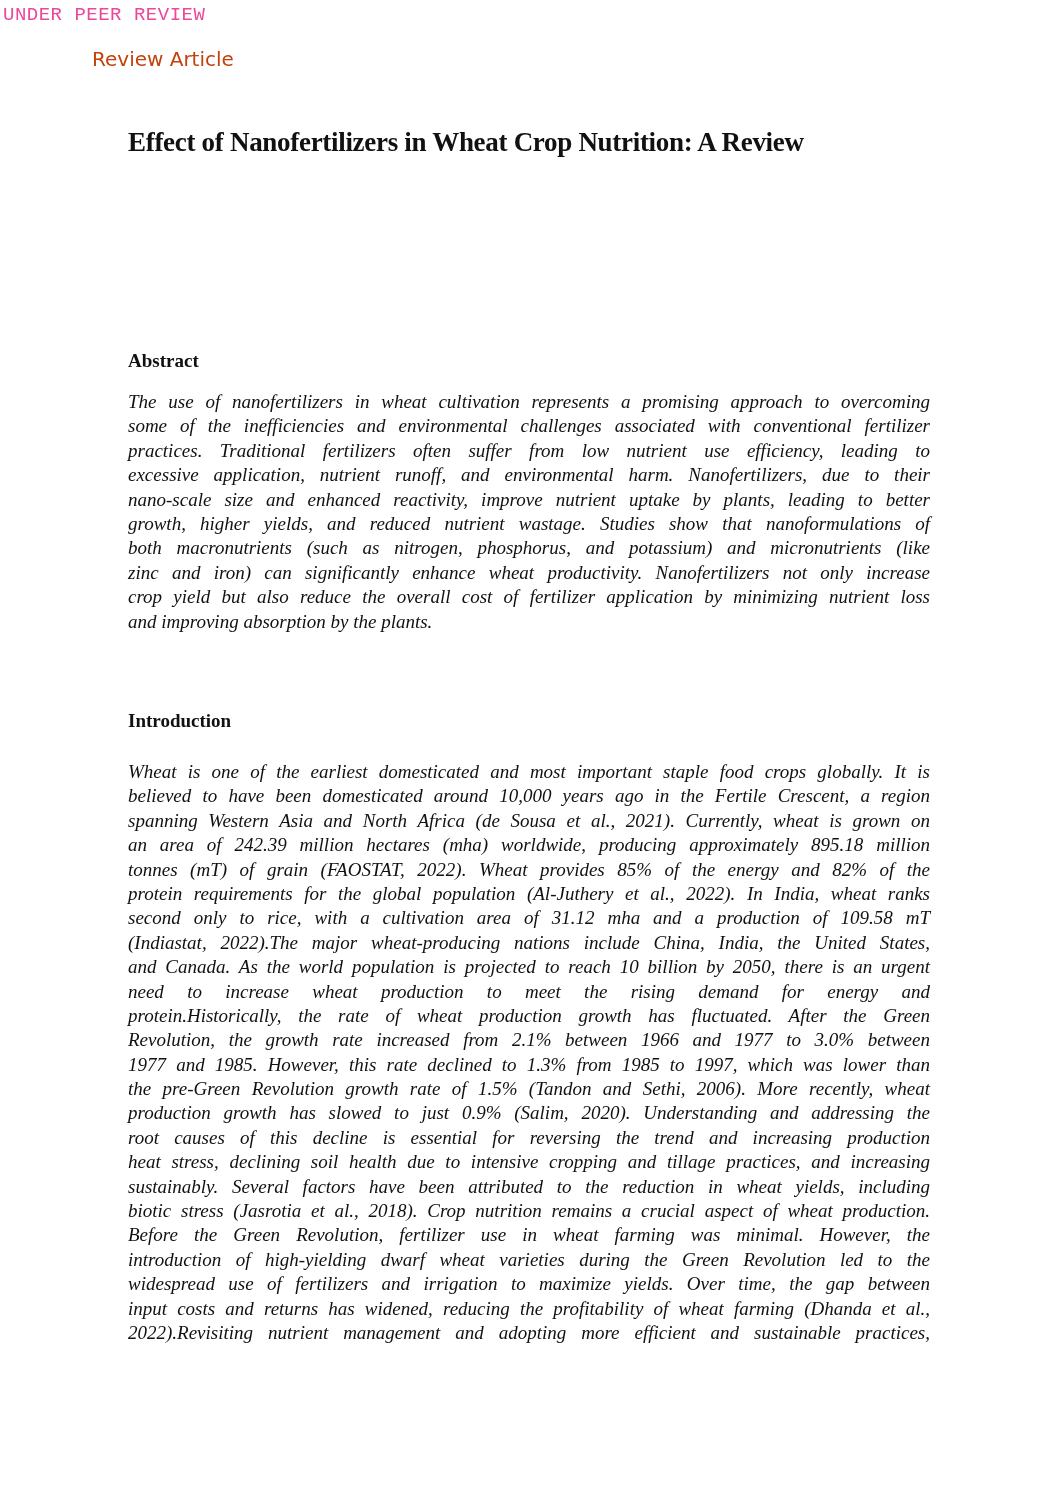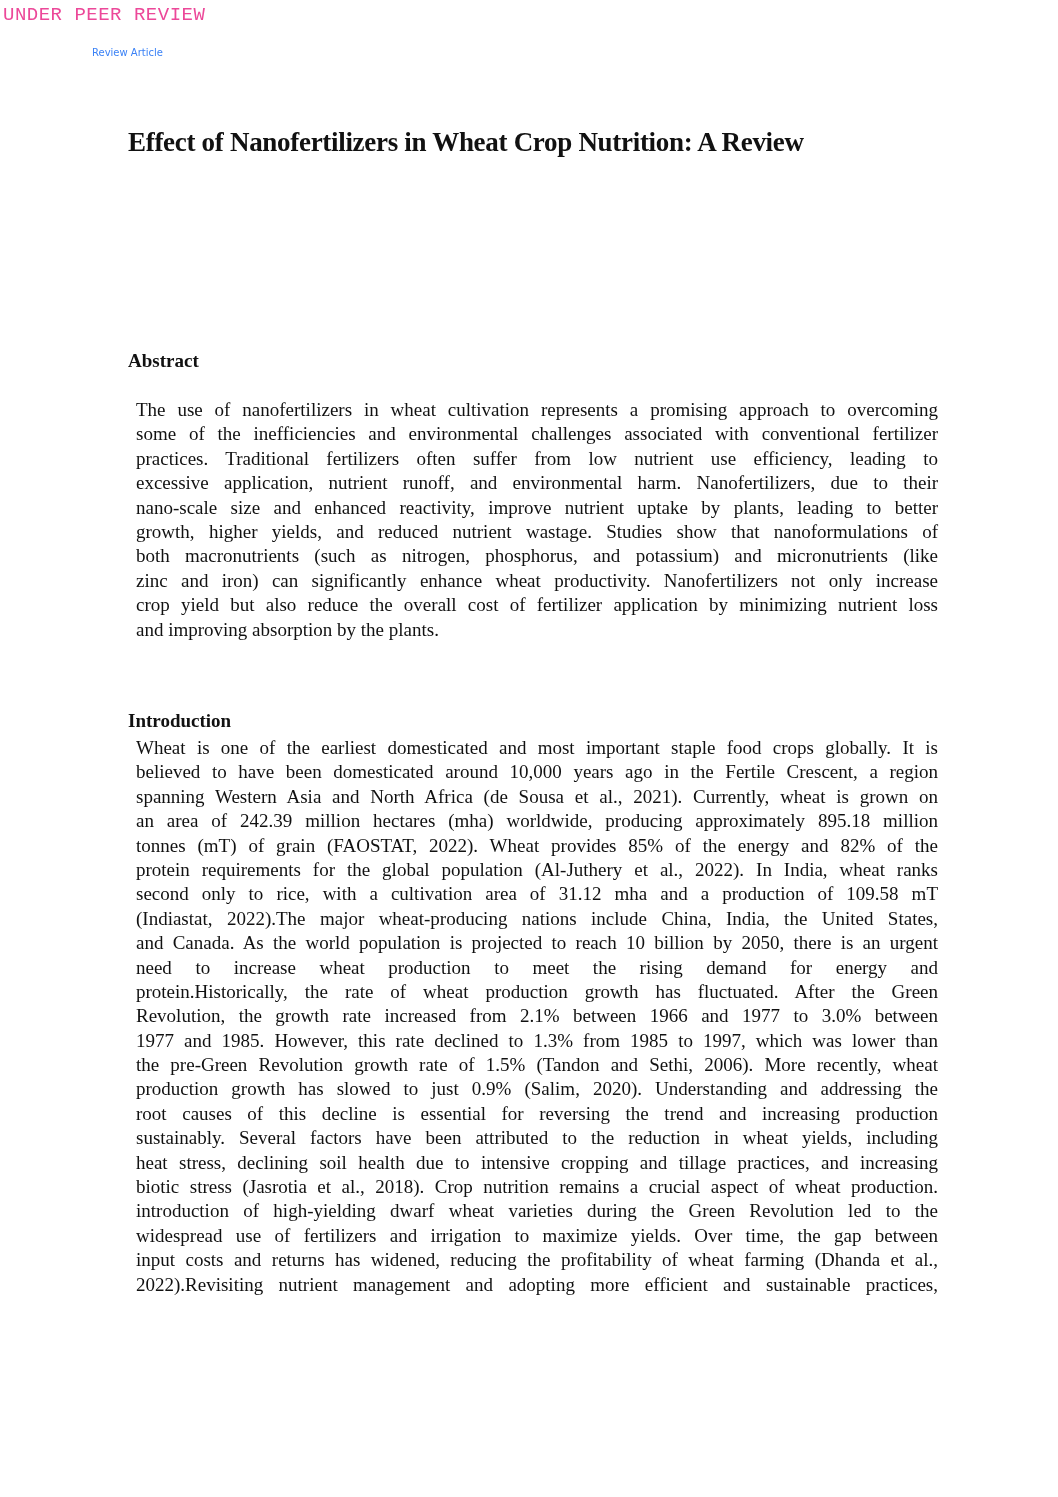--- a/index.html
+++ b/index.html
@@ -5,36 +5,37 @@
   html, body { margin: 0; padding: 0; background: #ffffff; }
   body { width: 1058px; height: 1497px; position: relative; overflow: hidden; color: #111111; }
   .watermark {
     position: absolute; left: 3px; top: 4px;
     font-family: "Liberation Mono", "DejaVu Sans Mono", monospace;
     font-size: 19px; letter-spacing: 0.5px; color: #ec4899; white-space: nowrap;
   }
   .article-type {
     position: absolute; left: 92px; top: 47px;
     font-family: "DejaVu Sans", "Liberation Sans", sans-serif;
-    font-size: 10px; color: #3b82f6; white-space: nowrap;
+    font-size: 20px; color: #c2410c; white-space: nowrap;
   }
   .title {
     position: absolute; left: 128px; top: 127px; margin: 0;
     font-family: "Liberation Serif", "DejaVu Serif", serif;
     font-weight: bold; font-size: 27px; letter-spacing: -0.3px; white-space: nowrap; text-align: center;
   }
   .heading {
     position: absolute; left: 128px; margin: 0;
     font-family: "Liberation Serif", "DejaVu Serif", serif;
     font-weight: bold; font-size: 19px; white-space: nowrap;
   }
   .para {
-    position: absolute; left: 128px; width: 802px; margin: 8px;
+    position: absolute; left: 128px; width: 802px; margin: 0;
     font-family: "Liberation Serif", "DejaVu Serif", serif;
     font-size: 19px;
+    font-style: italic;
   }
   .line {
     display: block; height: 24.4px; line-height: 24.4px;
     text-align: justify; text-align-last: justify; white-space: nowrap; overflow: visible;
   }
   .line.last { text-align-last: left; }
 </style>
 </head>
 <body>
 
@@ -51,37 +52,38 @@
   <span class="line">excessive application, nutrient runoff, and environmental harm. Nanofertilizers, due to their</span>
   <span class="line">nano-scale size and enhanced reactivity, improve nutrient uptake by plants, leading to better</span>
   <span class="line">growth, higher yields, and reduced nutrient wastage. Studies show that nanoformulations of</span>
   <span class="line">both macronutrients (such as nitrogen, phosphorus, and potassium) and micronutrients (like</span>
   <span class="line">zinc and iron) can significantly enhance wheat productivity. Nanofertilizers not only increase</span>
   <span class="line">crop yield but also reduce the overall cost of fertilizer application by minimizing nutrient loss</span>
   <span class="line last">and improving absorption by the plants.</span>
 </div>
 
 <h2 class="heading" style="top:710px;text-align:right;">Introduction</h2>
-<div class="para" style="top:728px;">
+<div class="para" style="top:760px;">
   <span class="line">Wheat is one of the earliest domesticated and most important staple food crops globally. It is</span>
   <span class="line">believed to have been domesticated around 10,000 years ago in the Fertile Crescent, a region</span>
   <span class="line">spanning Western Asia and North Africa (de Sousa et al., 2021). Currently, wheat is grown on</span>
   <span class="line">an area of 242.39 million hectares (mha) worldwide, producing approximately 895.18 million</span>
   <span class="line">tonnes (mT) of grain (FAOSTAT, 2022). Wheat provides 85% of the energy and 82% of the</span>
   <span class="line">protein requirements for the global population (Al-Juthery et al., 2022). In India, wheat ranks</span>
   <span class="line">second only to rice, with a cultivation area of 31.12 mha and a production of 109.58 mT</span>
   <span class="line">(Indiastat, 2022).The major wheat-producing nations include China, India, the United States,</span>
   <span class="line">and Canada. As the world population is projected to reach 10 billion by 2050, there is an urgent</span>
   <span class="line">need to increase wheat production to meet the rising demand for energy and</span>
   <span class="line">protein.Historically, the rate of wheat production growth has fluctuated. After the Green</span>
   <span class="line">Revolution, the growth rate increased from 2.1% between 1966 and 1977 to 3.0% between</span>
   <span class="line">1977 and 1985. However, this rate declined to 1.3% from 1985 to 1997, which was lower than</span>
   <span class="line">the pre-Green Revolution growth rate of 1.5% (Tandon and Sethi, 2006). More recently, wheat</span>
   <span class="line">production growth has slowed to just 0.9% (Salim, 2020). Understanding and addressing the</span>
   <span class="line">root causes of this decline is essential for reversing the trend and increasing production</span>
+  <span class="line">heat stress, declining soil health due to intensive cropping and tillage practices, and increasing</span>
   <span class="line">sustainably. Several factors have been attributed to the reduction in wheat yields, including</span>
-  <span class="line">heat stress, declining soil health due to intensive cropping and tillage practices, and increasing</span>
   <span class="line">biotic stress (Jasrotia et al., 2018). Crop nutrition remains a crucial aspect of wheat production.</span>
+  <span class="line">Before the Green Revolution, fertilizer use in wheat farming was minimal. However, the</span>
   <span class="line">introduction of high-yielding dwarf wheat varieties during the Green Revolution led to the</span>
   <span class="line">widespread use of fertilizers and irrigation to maximize yields. Over time, the gap between</span>
   <span class="line">input costs and returns has widened, reducing the profitability of wheat farming (Dhanda et al.,</span>
   <span class="line">2022).Revisiting nutrient management and adopting more efficient and sustainable practices,</span>
 </div>
 
 </body></html>

